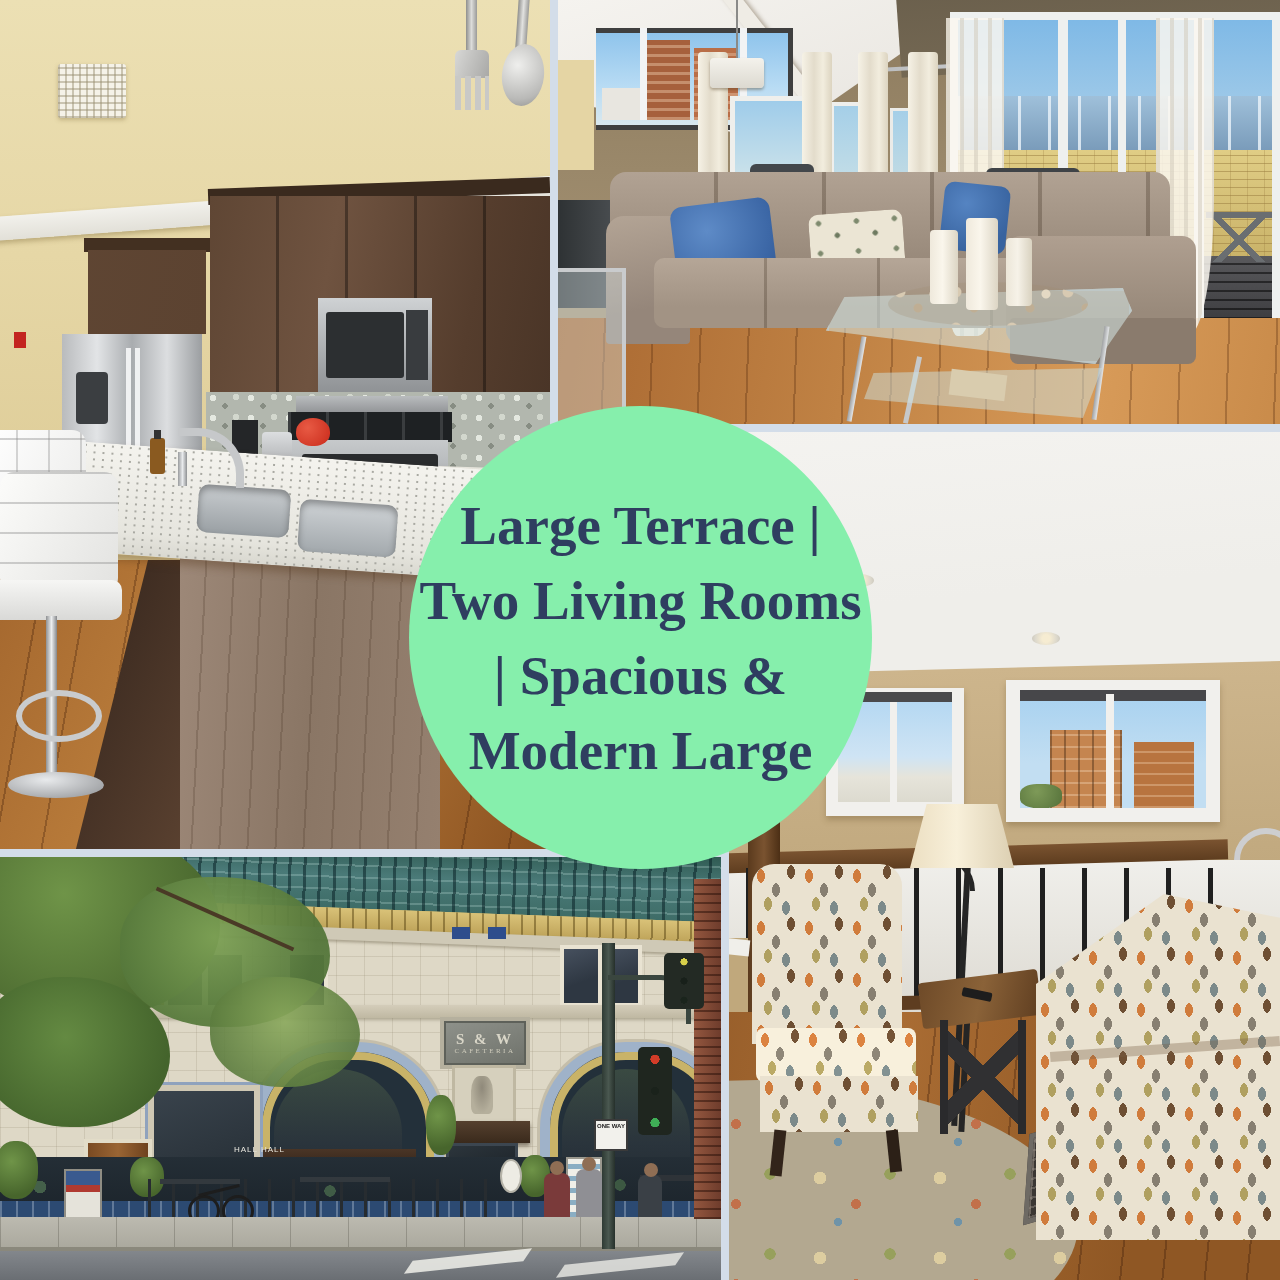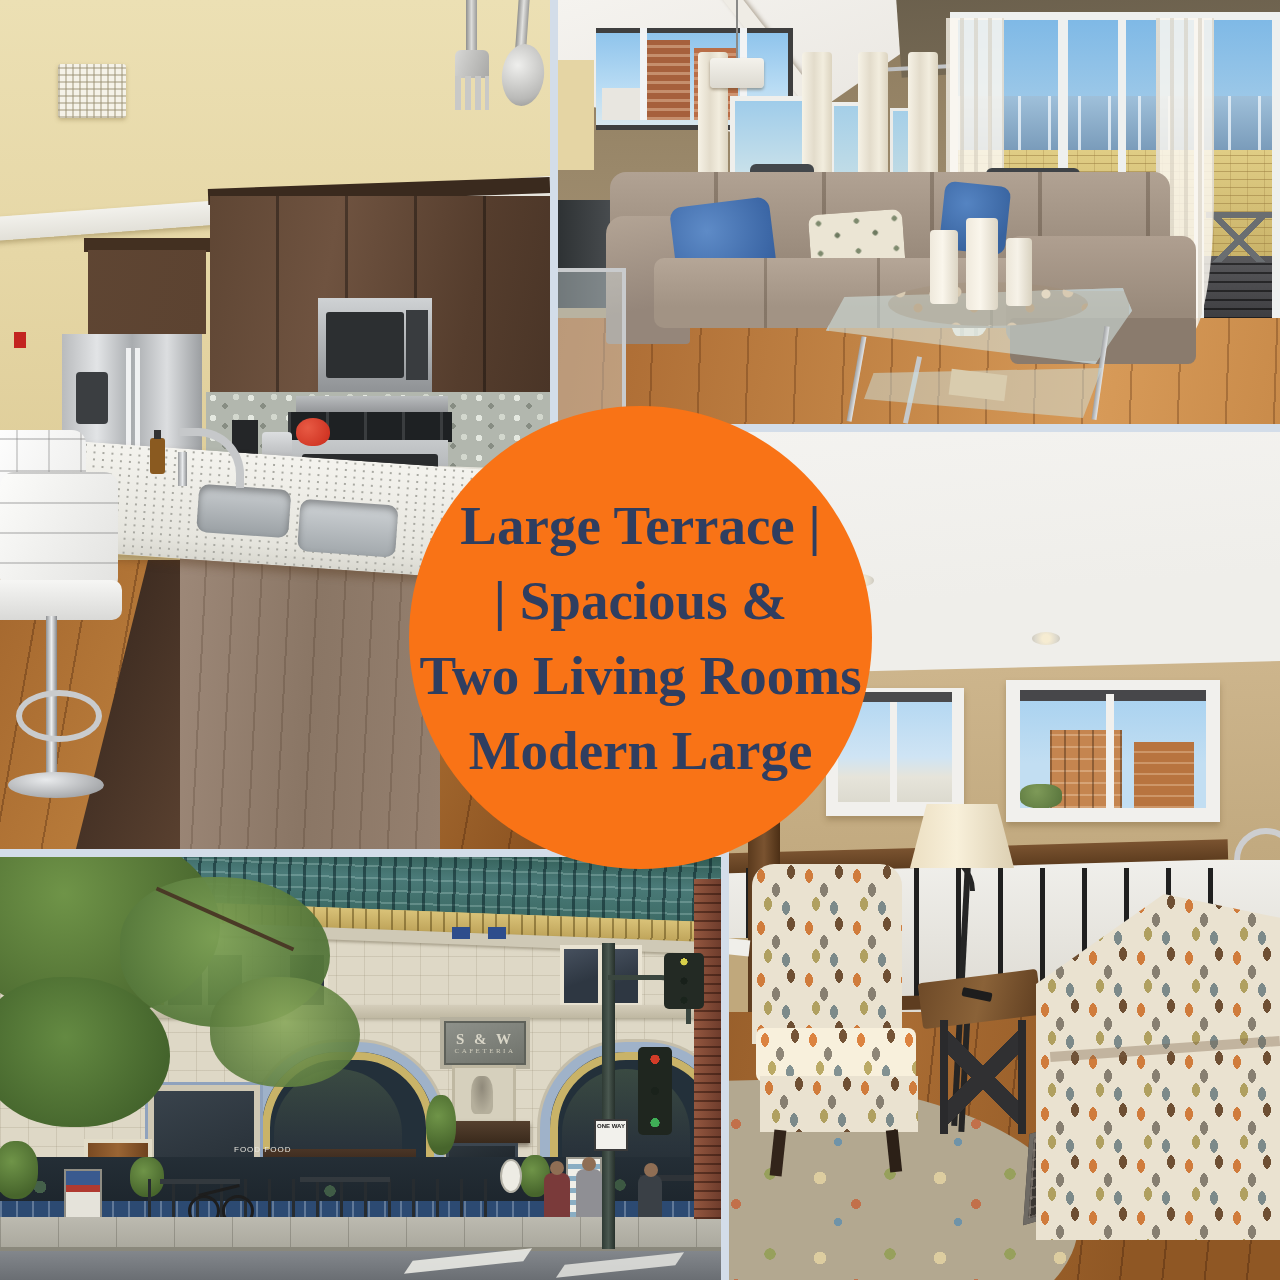--- a/index.html
+++ b/index.html
@@ -369,21 +369,21 @@
   .s-t3{left:-20px;top:120px;width:190px;height:150px;background:radial-gradient(circle at 45% 40%,#648a42,#44642c 75%);}
   .s-t4{left:210px;top:120px;width:150px;height:110px;background:radial-gradient(circle at 50% 40%,#8aa95c,#5c7c3e 75%);opacity:.9;}
   .s-branch{left:150px;top:60px;width:150px;height:4px;background:#4a3a26;transform:rotate(24deg);}
 
   
   .gap{background:#d3dde9;z-index:5;}
   #gv1{left:550px;top:0;width:8px;height:857px;}
   #gh1{left:558px;top:424px;width:722px;height:8px;}
   #gv2{left:721px;top:857px;width:8px;height:423px;}
   #gh2{left:0;top:849px;width:729px;height:8px;}
-  #badge{left:409px;top:406px;width:463px;height:463px;border-radius:50%;background:#f97316;z-index:10;
+  #badge{left:409px;top:406px;width:463px;height:463px;border-radius:50%;background:#86efac;z-index:10;
     display:flex;flex-direction:column;align-items:center;justify-content:center;text-align:center;}
   #badge span{display:block;color:#2f3e60;font-family:"Liberation Serif","DejaVu Serif",serif;
     font-weight:bold;font-size:55px;line-height:75px;letter-spacing:0;white-space:nowrap;}
 </style>
 </head>
 <body>
 
 <div id="cv">
 
   <div class="ph" id="p-kit">
@@ -562,21 +562,21 @@
     <div class="s-arch-glass s-agL"></div>
     <div class="s-awnL"></div>
     <div class="s-arch s-archR"></div>
     <div class="s-arch-glass s-agR"></div>
     <div class="s-fount"></div>
     <div class="s-marquee"></div>
     <div class="s-cdoor"></div>
     <div class="s-lwin"></div>
     <div class="s-ldoor"></div>
     <div class="s-front"></div>
-    <div class="s-foodhall">FOOD FOOD</div>
+    <div class="s-foodhall">HALL HALL</div>
     <div class="s-wains"></div>
     <div class="s-plant s-p1"></div>
     <div class="s-plant s-p2"></div>
     <div class="s-plant s-p3"></div>
     <div class="s-plant s-p4"></div>
     <div class="s-tables"></div>
     <div class="s-tabletop1"></div>
     <div class="s-tabletop2"></div>
     <div class="s-tabletop3"></div>
     <div class="s-bike-w1"></div>
@@ -606,18 +606,18 @@
     <div class="s-branch"></div>
   </div>
 
   <div class="gap" id="gv1"></div>
   <div class="gap" id="gh1"></div>
   <div class="gap" id="gv2"></div>
   <div class="gap" id="gh2"></div>
 
   <div id="badge">
     <span>Large Terrace |</span>
+    <span>Two Living Rooms</span>
     <span>| Spacious &amp;</span>
-    <span>Two Living Rooms</span>
     <span>Modern Large</span>
   </div>
 
 </div>
 
 </body></html>

